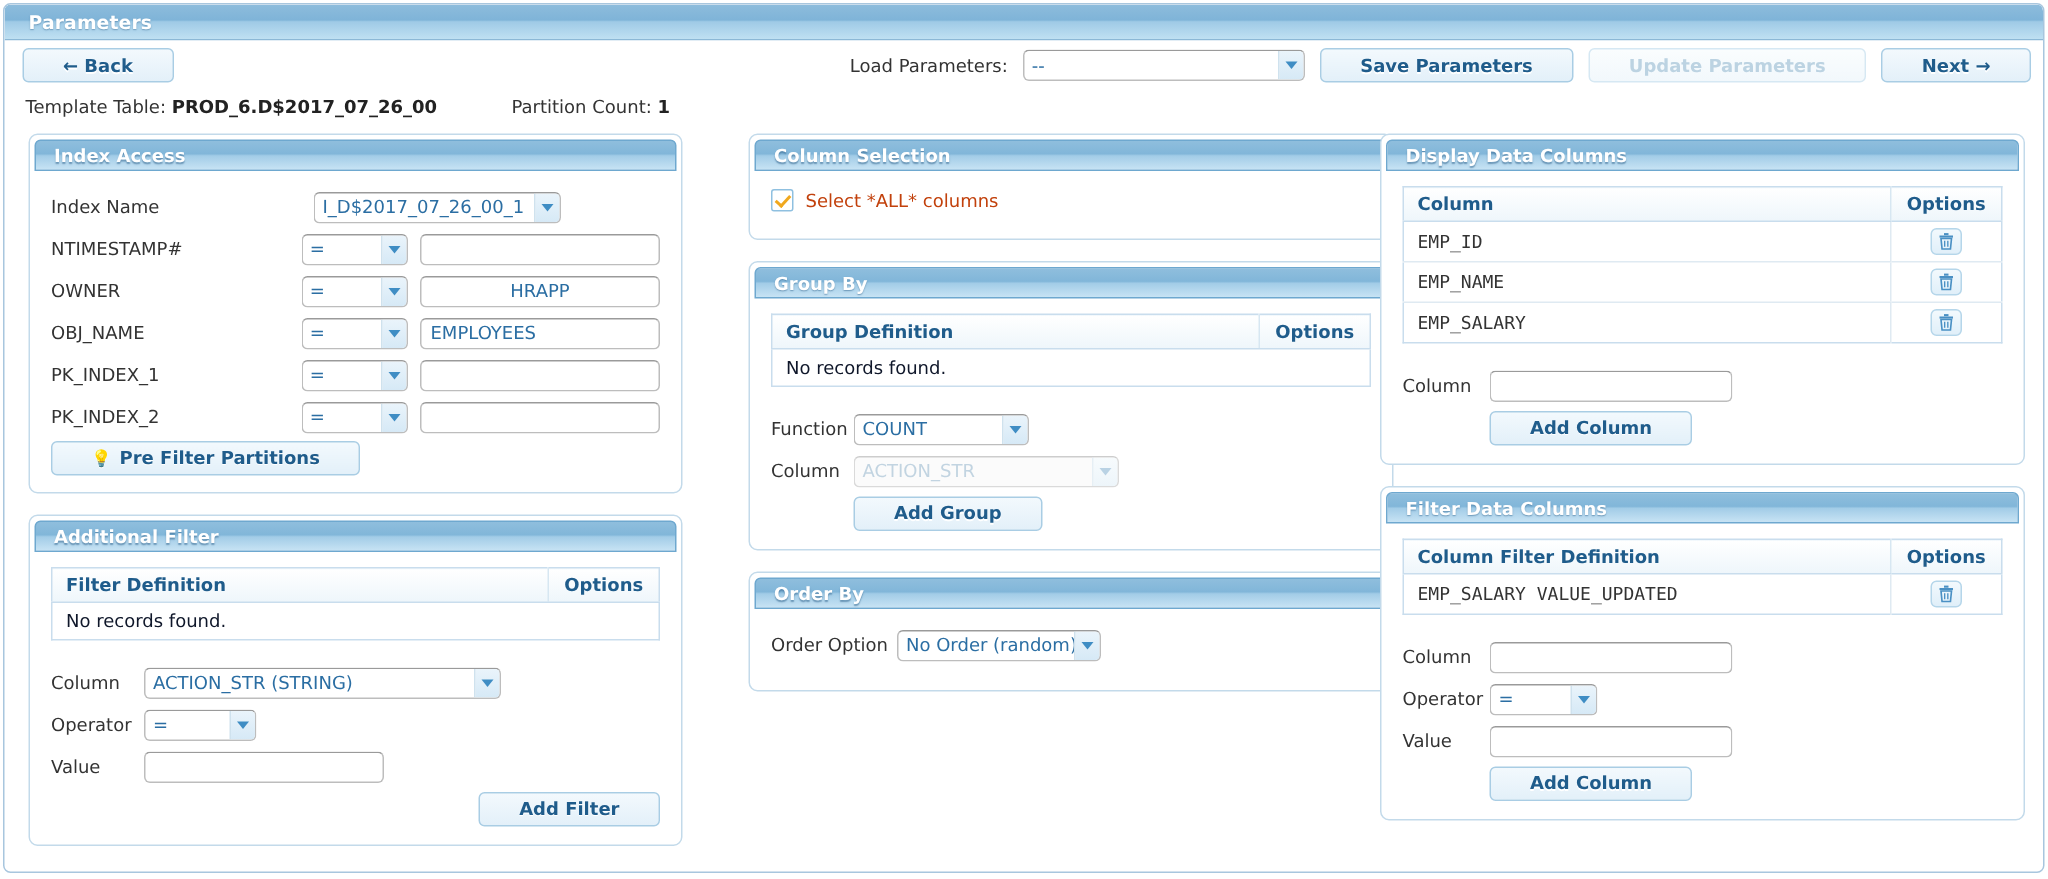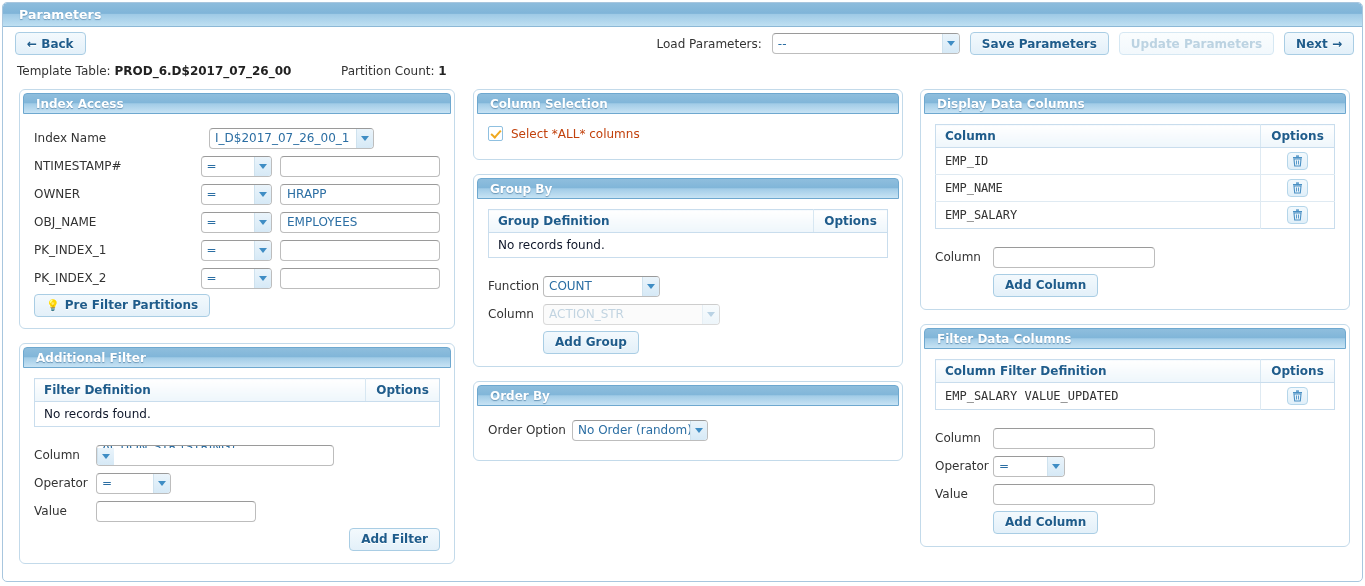--- a/index.html
+++ b/index.html
@@ -52,21 +52,21 @@
   }
   .lbl-inline { font-size: 12px; color: #333; white-space: nowrap; }
 
   
   .btn {
     display: inline-flex;
     align-items: center;
     justify-content: center;
     gap: 5px;
     height: 23px;
-    padding: 0 11px;
+    padding: 0 26px;
     border: 1px solid #a9cde4;
     border-radius: 4px;
     background: linear-gradient(to bottom, #f3f9fd 0%, #e3f0f9 100%);
     color: #1f5c8b;
     font-weight: bold;
     font-size: 12px;
     font-family: "DejaVu Sans", "Liberation Sans", sans-serif;
     cursor: pointer;
     white-space: nowrap;
     text-shadow: 0 1px 0 #fff;
@@ -94,21 +94,21 @@
 
   
   .columns {
     position: absolute;
     left: 0; top: 86px;
     width: 1361px;
     height: 494px;
   }
   .col { position: absolute; top: 0; }
   .col-1 { left: 16px;  width: 436px; }
-  .col-2 { left: 470px; width: 430px; }
+  .col-2 { left: 496px; width: 430px; }
   .col-3 { left: 917px; width: 430px; }
 
   
   .panel {
     border: 1px solid #c3daea;
     border-radius: 6px;
     background: #ffffff;
     margin-bottom: 14px;
     padding: 0 0 10px 0;
     box-shadow: 0 0 0 1px #fff inset;
@@ -343,21 +343,21 @@
             </span>
             <input class="txt" style="width: 160px; margin-left: 8px;" value="">
           </div>
 
           <div class="row">
             <span class="lab" style="width:175px;">OWNER</span>
             <span class="sel" style="width:75px;">
               <span class="val">=</span>
               <span class="arw"></span>
             </span>
-            <input class="txt" style="width: 160px; margin-left: 8px;" value="HRAPP">
+            <input class="txt" style="width: 160px; margin-left: 8px; text-align: center;" value="HRAPP">
           </div>
 
           <div class="row">
             <span class="lab" style="width:175px;">OBJ_NAME</span>
             <span class="sel" style="width:75px;">
               <span class="val">=</span>
               <span class="arw"></span>
             </span>
             <input class="txt" style="width: 160px; margin-left: 8px;" value="EMPLOYEES">
           </div>
@@ -403,21 +403,21 @@
             <tr>
               <td class="norec" colspan="2">No records found.</td>
             </tr>
           </tbody>
             </table>
 
           <div class="spacer10"></div>
 
           <div class="row">
             <span class="lab" style="width:62px;">Column</span>
-            <span class="sel" style="width:238px;flex-direction:column;">
+            <span class="sel" style="width:238px;">
               <span class="val">ACTION_STR (STRING)</span>
               <span class="arw"></span>
             </span>
           </div>
 
           <div class="row">
             <span class="lab" style="width:62px;">Operator</span>
             <span class="sel" style="width:75px;">
               <span class="val">=</span>
               <span class="arw"></span>

